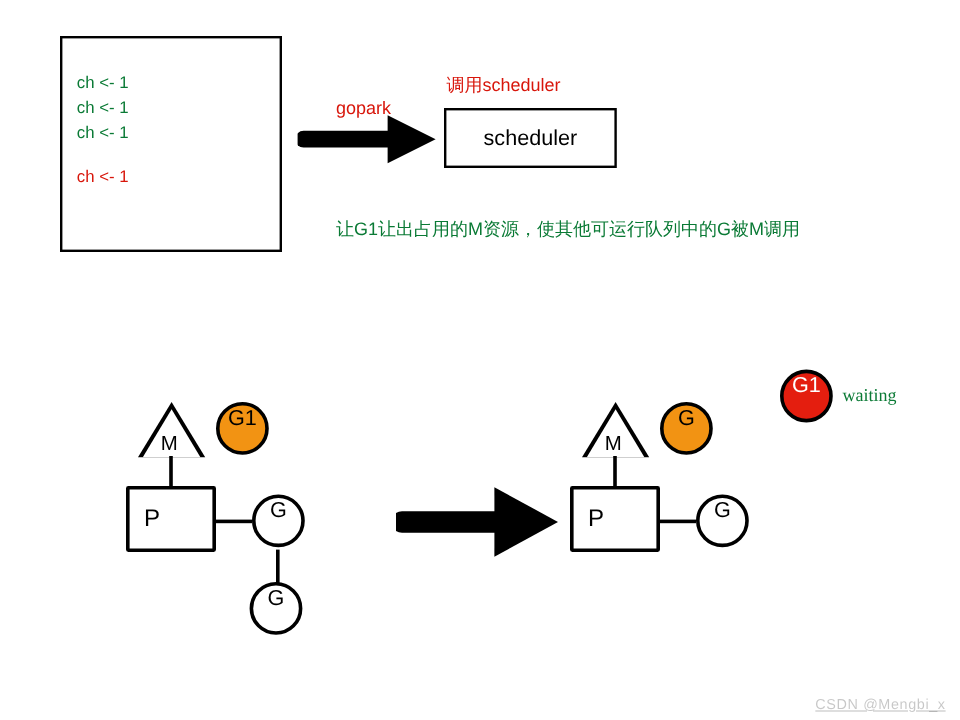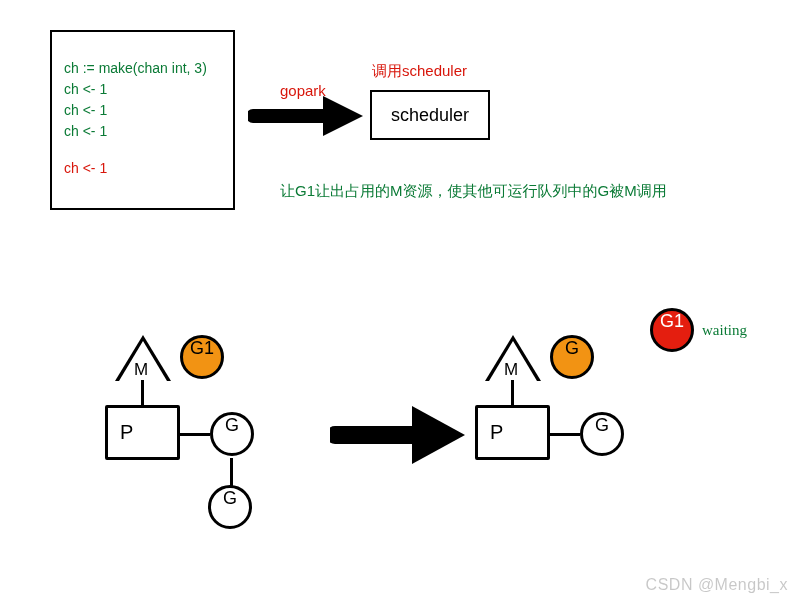--- a/index.html
+++ b/index.html
@@ -24,21 +24,21 @@
     line-height: 1.5;
   }
   .code-green { color: #0a7a35; display: block; }
   .code-red   { color: #d8160b; display: block; }
   .code-gap   { height: 16px; }
   .red-label  { color: #d8160b; font-size: 15px; position: absolute; }
   .sched-box {
     position: absolute;
     left: 370px;
     top: 90px;
-    width: 120px;
+    width: 144px;
     height: 50px;
     border: 2px solid #000;
     display: flex;
     align-items: center;
     justify-content: center;
     font-size: 18px;
   }
   .explain {
     position: absolute;
     left: 280px;
@@ -118,30 +118,30 @@
     position: absolute;
     left: 702px; top: 322px;
     color: #0a7a35;
     font-size: 15px;
     font-family: Liberation Serif, serif;
   }
   .watermark {
     position: absolute;
     right: 12px; bottom: 6px;
     color: rgba(0,0,0,0.22);
-    font-size: 16px;
+    font-size: 12px;
     letter-spacing: 0.5px;
+    text-decoration: underline;
   }
 </style>
 </head>
 <body>
 
 <div class="code-box">
   <div class="code-gap"></div>
-  <span class="code-green">ch := make(chan int, 3)</span>
   <span class="code-green">ch &lt;- 1</span>
   <span class="code-green">ch &lt;- 1</span>
   <span class="code-green">ch &lt;- 1</span>
   <div class="code-gap"></div>
   <span class="code-red">ch &lt;- 1</span>
 </div>
 
 <div class="red-label" style="left:280px;top:82px;">gopark</div>
 
 <svg class="arrow1" width="120" height="55">

